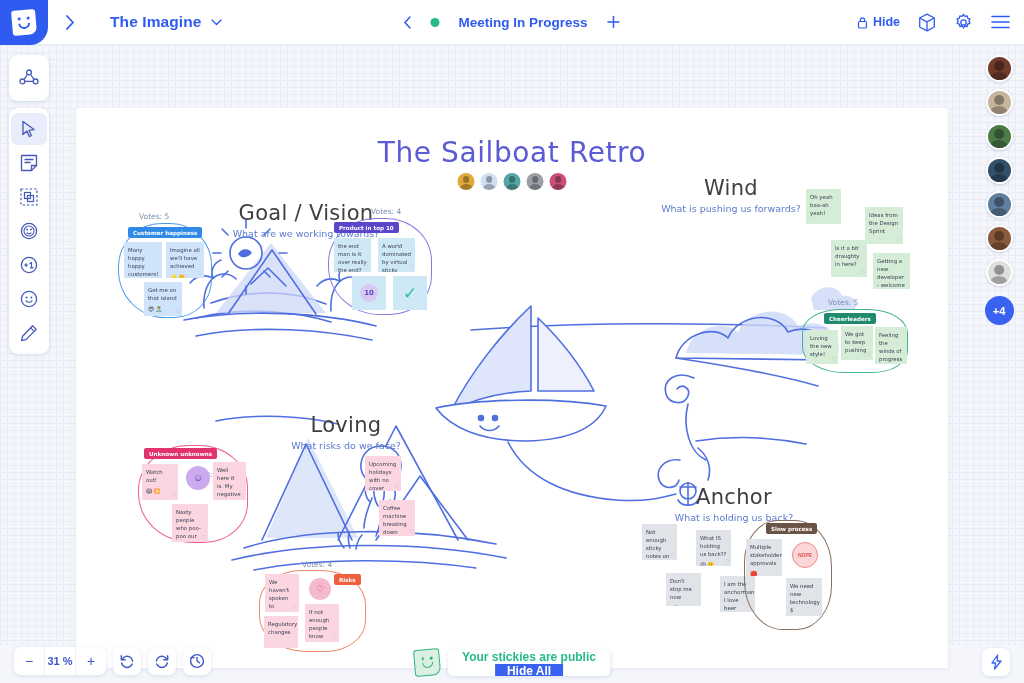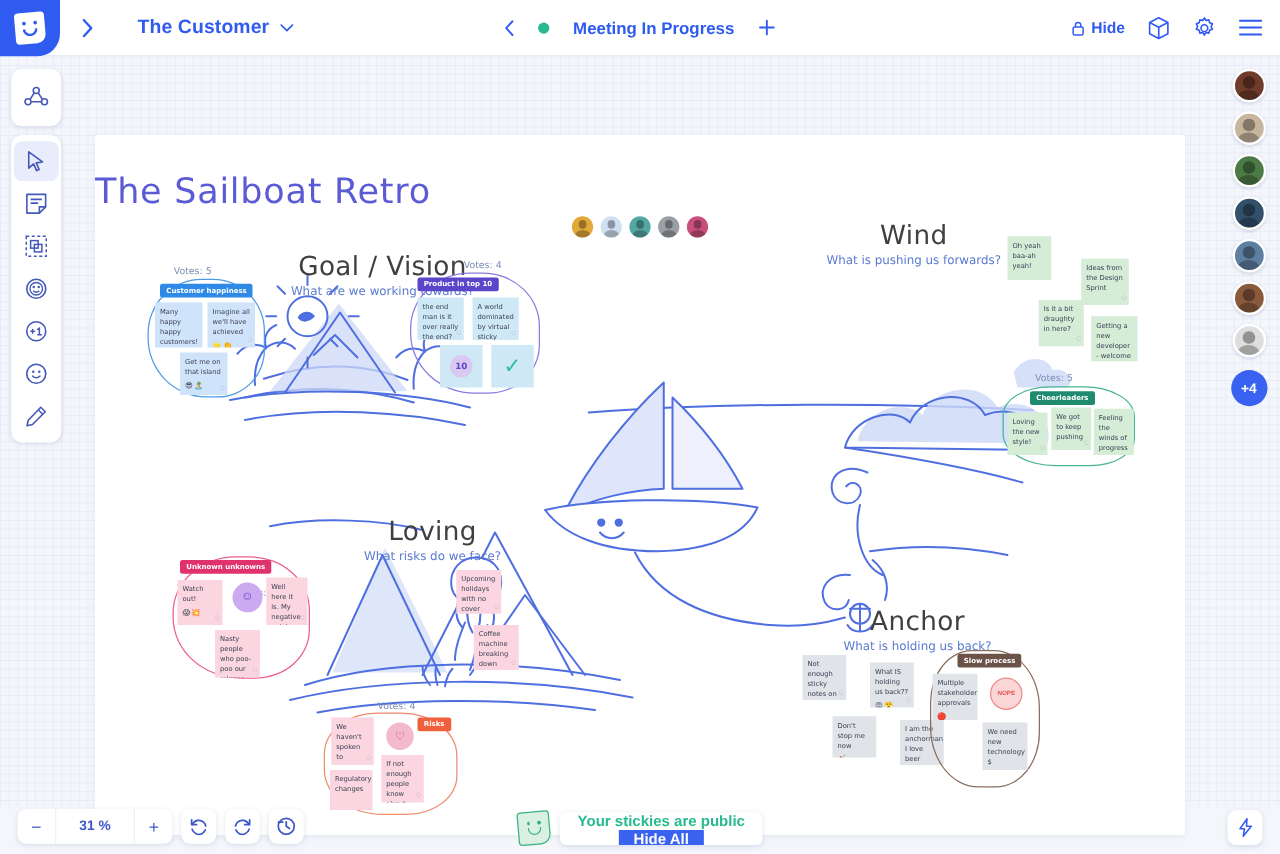--- a/index.html
+++ b/index.html
@@ -99,21 +99,21 @@
     background-image: linear-gradient(to right, #e8ecf6 1px, transparent 1px),
                       linear-gradient(to bottom, #e8ecf6 1px, transparent 1px);
     background-size: 7px 7px;
   }
   .board {
     position: absolute; left: 76px; top: 63px; width: 872px; height: 560px;
     background: #ffffff; border-radius: 2px; box-shadow: 0 1px 5px rgba(40,60,120,.07);
     overflow: hidden;
   }
   .title-main {
-    position: absolute; left: 0; right: 0; top: 28px; 
+    position: absolute; left: 0; right: 0; top: 28px; text-align: center;
     color: #5b5bd6; font-size: 28px; letter-spacing: .6px;
     font-family: "DejaVu Sans", sans-serif;
   }
   .title-avatars {
     position: absolute; left: 50%; transform: translateX(-50%); top: 64px;
     display: flex; gap: 4px;
   }
   .ta { width: 19px; height: 19px; border-radius: 50%; border: 1.5px solid #fff; position: relative; overflow: hidden; }
   .ta .head { position: absolute; left: 50%; top: 16%; transform: translateX(-50%);
               width: 40%; height: 40%; border-radius: 50%; background: rgba(0,0,0,.33); }
@@ -155,21 +155,21 @@
     position: absolute; left: 14px; bottom: 8px; display: flex; align-items: center; gap: 7px;
   }
   .zoompill {
     display: flex; align-items: center; background: #fff; border-radius: 7px;
     box-shadow: 0 1px 4px rgba(40,60,120,.13); height: 28px;
   }
   .zoompill > div {
     display: flex; align-items: center; justify-content: center; height: 28px;
     color: #3f58c9; font-size: 14px;
   }
-  .zoompill .zv { font-size: 11px; font-weight: 700; width: 64px; border-left: 1px solid #eef0f7; border-right: 1px solid #eef0f7; }
+  .zoompill .zv { font-size: 11px; font-weight: 700; width: 32px; border-left: 1px solid #eef0f7; border-right: 1px solid #eef0f7; }
   .zoompill .zb { width: 30px; }
   .rbtn {
     width: 28px; height: 28px; background: #fff; border-radius: 7px;
     box-shadow: 0 1px 4px rgba(40,60,120,.13);
     display: flex; align-items: center; justify-content: center; color: #3f58c9;
   }
   .statusbar {
     position: absolute; left: 50%; transform: translateX(-50%); bottom: 7px;
     display: flex; align-items: center; gap: 8px;
   }
@@ -207,21 +207,21 @@
           <i class="r"></i>
           <b></b>
         </div>
     </div>
   </div>
   <div class="nav-chevron">
     <svg width="9" height="15" viewBox="0 0 9 15">
         <path d="M1 1l6 6.5L1 14" stroke="#2f5bf0" stroke-width="1.8" fill="none" stroke-linecap="round" stroke-linejoin="round"></path>
       </svg>
   </div>
-  <div class="board-title">The Customer</div>
+  <div class="board-title">The Imagine</div>
   <div class="board-caret">
     <svg width="11" height="7" viewBox="0 0 11 7">
         <path d="M1 1l4.5 4.5L10 1" stroke="#2f5bf0" stroke-width="1.4" fill="none" stroke-linecap="round" stroke-linejoin="round"></path>
       </svg>
   </div>
 
   <div class="center-group">
     <div class="mini-chev">
       <svg width="8" height="13" viewBox="0 0 8 13">
           <path d="M6.5 1L1.5 6.5 6.5 12" stroke="#2f5bf0" stroke-width="1.5" fill="none" stroke-linecap="round" stroke-linejoin="round"></path>

